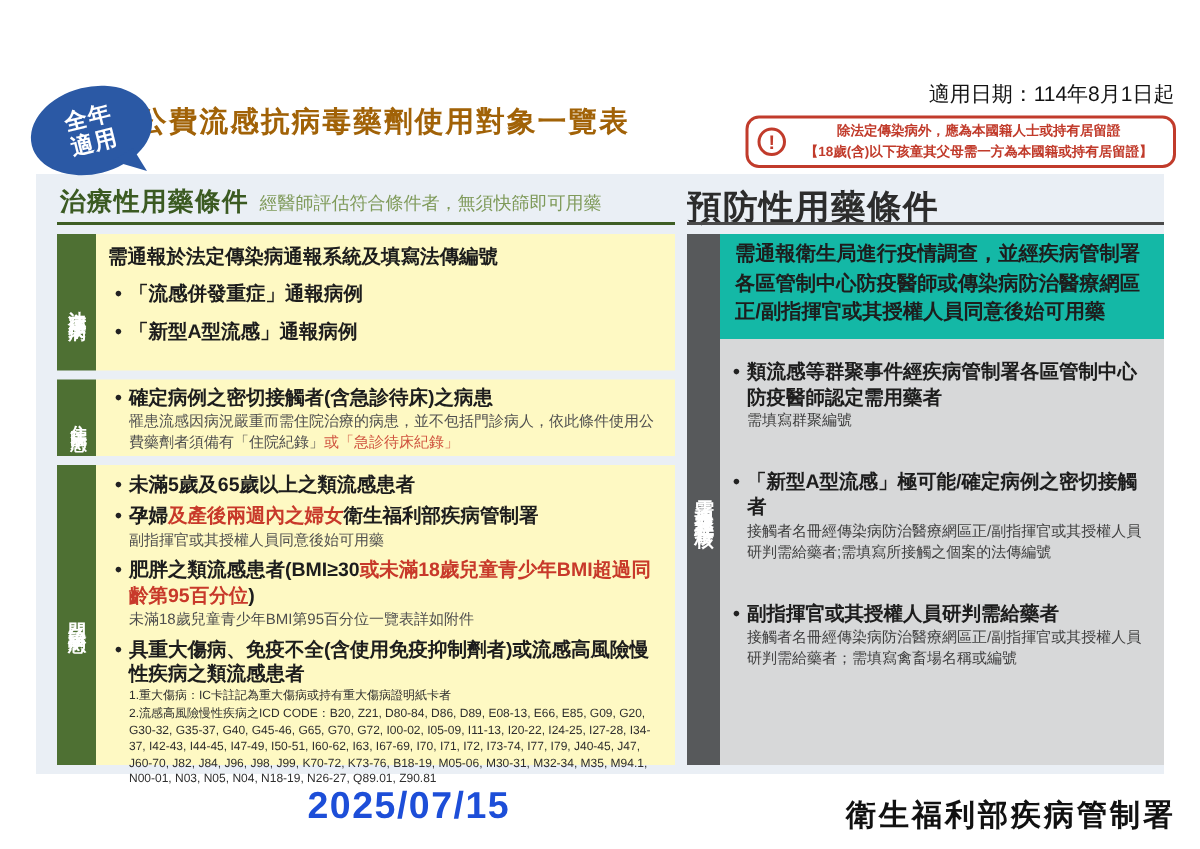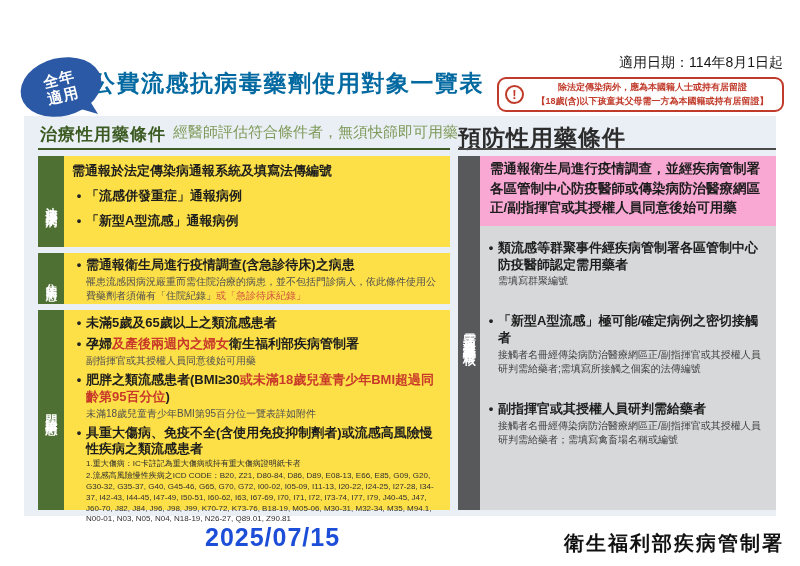--- a/index.html
+++ b/index.html
@@ -6,63 +6,63 @@
   body { background:#ffffff; font-family:"Liberation Sans","DejaVu Sans",sans-serif; }
   .page { position:relative; width:800px; height:566px; background:#ffffff; overflow:hidden; }
 
   
   .badge { position:absolute; left:20px; top:58px; width:82px; height:58px;
            background:#2b59a5; border-radius:50%; transform:rotate(-14deg);
            display:flex; flex-direction:column; align-items:center; justify-content:center;
            color:#fff; font-weight:bold; font-size:15px; line-height:1.15; letter-spacing:1px; z-index:3;}
   .badge::after { content:""; position:absolute; bottom:-9px; right:14px; width:0; height:0;
            border-left:16px solid transparent; border-top:18px solid #2b59a5; transform:rotate(-18deg); }
-  .title { position:absolute; left:92px; top:68px; font-size:23px; font-weight:bold; color:#0369a1; letter-spacing:1.5px; z-index:2;}
+  .title { position:absolute; left:92px; top:68px; font-size:19px; font-weight:bold; color:#a16207; letter-spacing:1.5px; z-index:2;}
   .apply-date { position:absolute; right:17px; top:54px; font-size:14px; font-weight:normal; color:#141414; }
   .notice { position:absolute; left:497px; top:77px; width:287px; height:35px;
             border:2px solid #c13b2b; border-radius:9px; background:#fff;
             display:flex; align-items:center; gap:5px; padding:2px 6px; }
   .notice-icon { flex:0 0 auto; width:19px; height:19px; border:2.5px solid #c13b2b; border-radius:50%;
             color:#c13b2b; font-weight:bold; font-size:13px; display:flex; align-items:center; justify-content:center; }
   .notice-text { flex:1; text-align:center; color:#c13b2b; font-size:9px; font-weight:bold; line-height:1.5; }
 
   
   .band { position:absolute; left:24px; top:116px; width:752px; height:400px; background:#eaeff5; }
 
   
-  .left-title { position:absolute; left:40px; top:123px; display:flex; align-items:flex-start; gap:7px; }
+  .left-title { position:absolute; left:40px; top:123px; display:flex; align-items:flex-end; gap:7px; }
   .left-title .main { font-size:17px; font-weight:bold; color:#3b5a22; letter-spacing:1px; }
-  .left-title .sub  { font-size:15px; color:#7f9a5a; padding-bottom:2px; }
+  .left-title .sub  { font-size:12px; color:#7f9a5a; padding-bottom:2px; }
   .left-underline { position:absolute; left:38px; top:148px; width:412px; height:2px; background:#3e5d24; }
 
   .lsec { position:absolute; left:38px; width:412px; display:flex; }
   .s1 { top:156px; height:91px; }
   .s2 { top:253px; height:51px; }
   .s3 { top:310px; height:200px; }
   .vbar { width:26px; background:#4e7033; color:#fff; display:flex; align-items:center; justify-content:center; }
   .vtext { writing-mode:vertical-rl; text-orientation:upright; font-weight:bold; font-size:12px; letter-spacing:2px; }
-  .sbox { flex:1; background:#fde047; padding:7px 10px 5px 8px; }
+  .sbox { flex:1; background:#fef9c3; padding:7px 10px 5px 8px; }
 
   .brow { display:flex; align-items:flex-start; }
   .brow .dot { flex:0 0 14px; text-align:center; font-weight:bold; font-size:13px; color:#222; line-height:1.3; }
   .btext { font-size:13px; font-weight:bold; color:#1d1d1d; line-height:1.3; }
   .red { color:#c8392a; }
   .note { font-size:10px; color:#4f4f4f; line-height:1.4; margin-left:14px; margin-top:1px; }
   .note .red { color:#d05540; }
   .mt4 { margin-top:4px; } .mt8 { margin-top:8px; }
   .icd { font-size:8px; color:#2e2e2e; line-height:1.35; margin-left:14px; margin-top:1px; }
 
   
   .right-title { position:absolute; left:458px; top:123px; font-size:23px; font-weight:bold; color:#2c2c2c; letter-spacing:1px; }
   .right-underline { position:absolute; left:458px; top:148px; width:318px; height:2px; background:#4a4a4a; }
   .rwrap { position:absolute; left:458px; top:156px; width:318px; height:354px; display:flex; }
   .rbar { width:22px; background:#57595b; color:#fff; display:flex; align-items:center; justify-content:center; }
   .rbar .vtext { font-size:13px; letter-spacing:3px; }
   .rcontent { flex:1; display:flex; flex-direction:column; }
-  .rintro { background:#f9a8d4; padding:3px 4px 8px 10px; font-size:13.5px; font-weight:bold; color:#1d1d1d; line-height:1.45; }
+  .rintro { background:#14b8a6; padding:3px 4px 8px 10px; font-size:13.5px; font-weight:bold; color:#1d1d1d; line-height:1.45; }
   .rgray { flex:1; background:#d7d8d9; padding:14px 8px 8px 4px; display:flex; flex-direction:column; gap:25px; }
   .rgray .btext { font-size:13px; }
   .rgray .note { color:#3f3f3f; }
 
   
   .footer-date { position:absolute; left:205px; top:523px; width:330px; text-align:left;
                  font-size:25px; font-weight:bold; color:#1d4ed8; letter-spacing:1px; }
   .footer-org  { position:absolute; right:16px; top:530px; font-size:20px; font-weight:bold; color:#111; letter-spacing:2px; }
 </style>
 </head>
@@ -109,21 +109,21 @@
     </div>
   </div>
 
   <div class="lsec s2">
     <div class="vbar">
       <span class="vtext" style="font-size:11px;">住院病患</span>
     </div>
     <div class="sbox" style="padding-top:4px;">
       <div class="brow">
         <span class="dot">•</span>
-        <span class="btext">需通報衛生局進行疫情調查(含急診待床)之病患</span>
+        <span class="btext">確定病例之密切接觸者(含急診待床)之病患</span>
       </div>
       <div class="note">
         <span>罹患流感因病況嚴重而需住院治療的病患，並不包括門診病人，依此條件使用公費藥劑者須備有「住院紀錄」</span><span class="red">或「急診待床紀錄」</span>
       </div>
     </div>
   </div>
 
   <div class="lsec s3">
     <div class="vbar">
       <span class="vtext">門急診病患</span>

